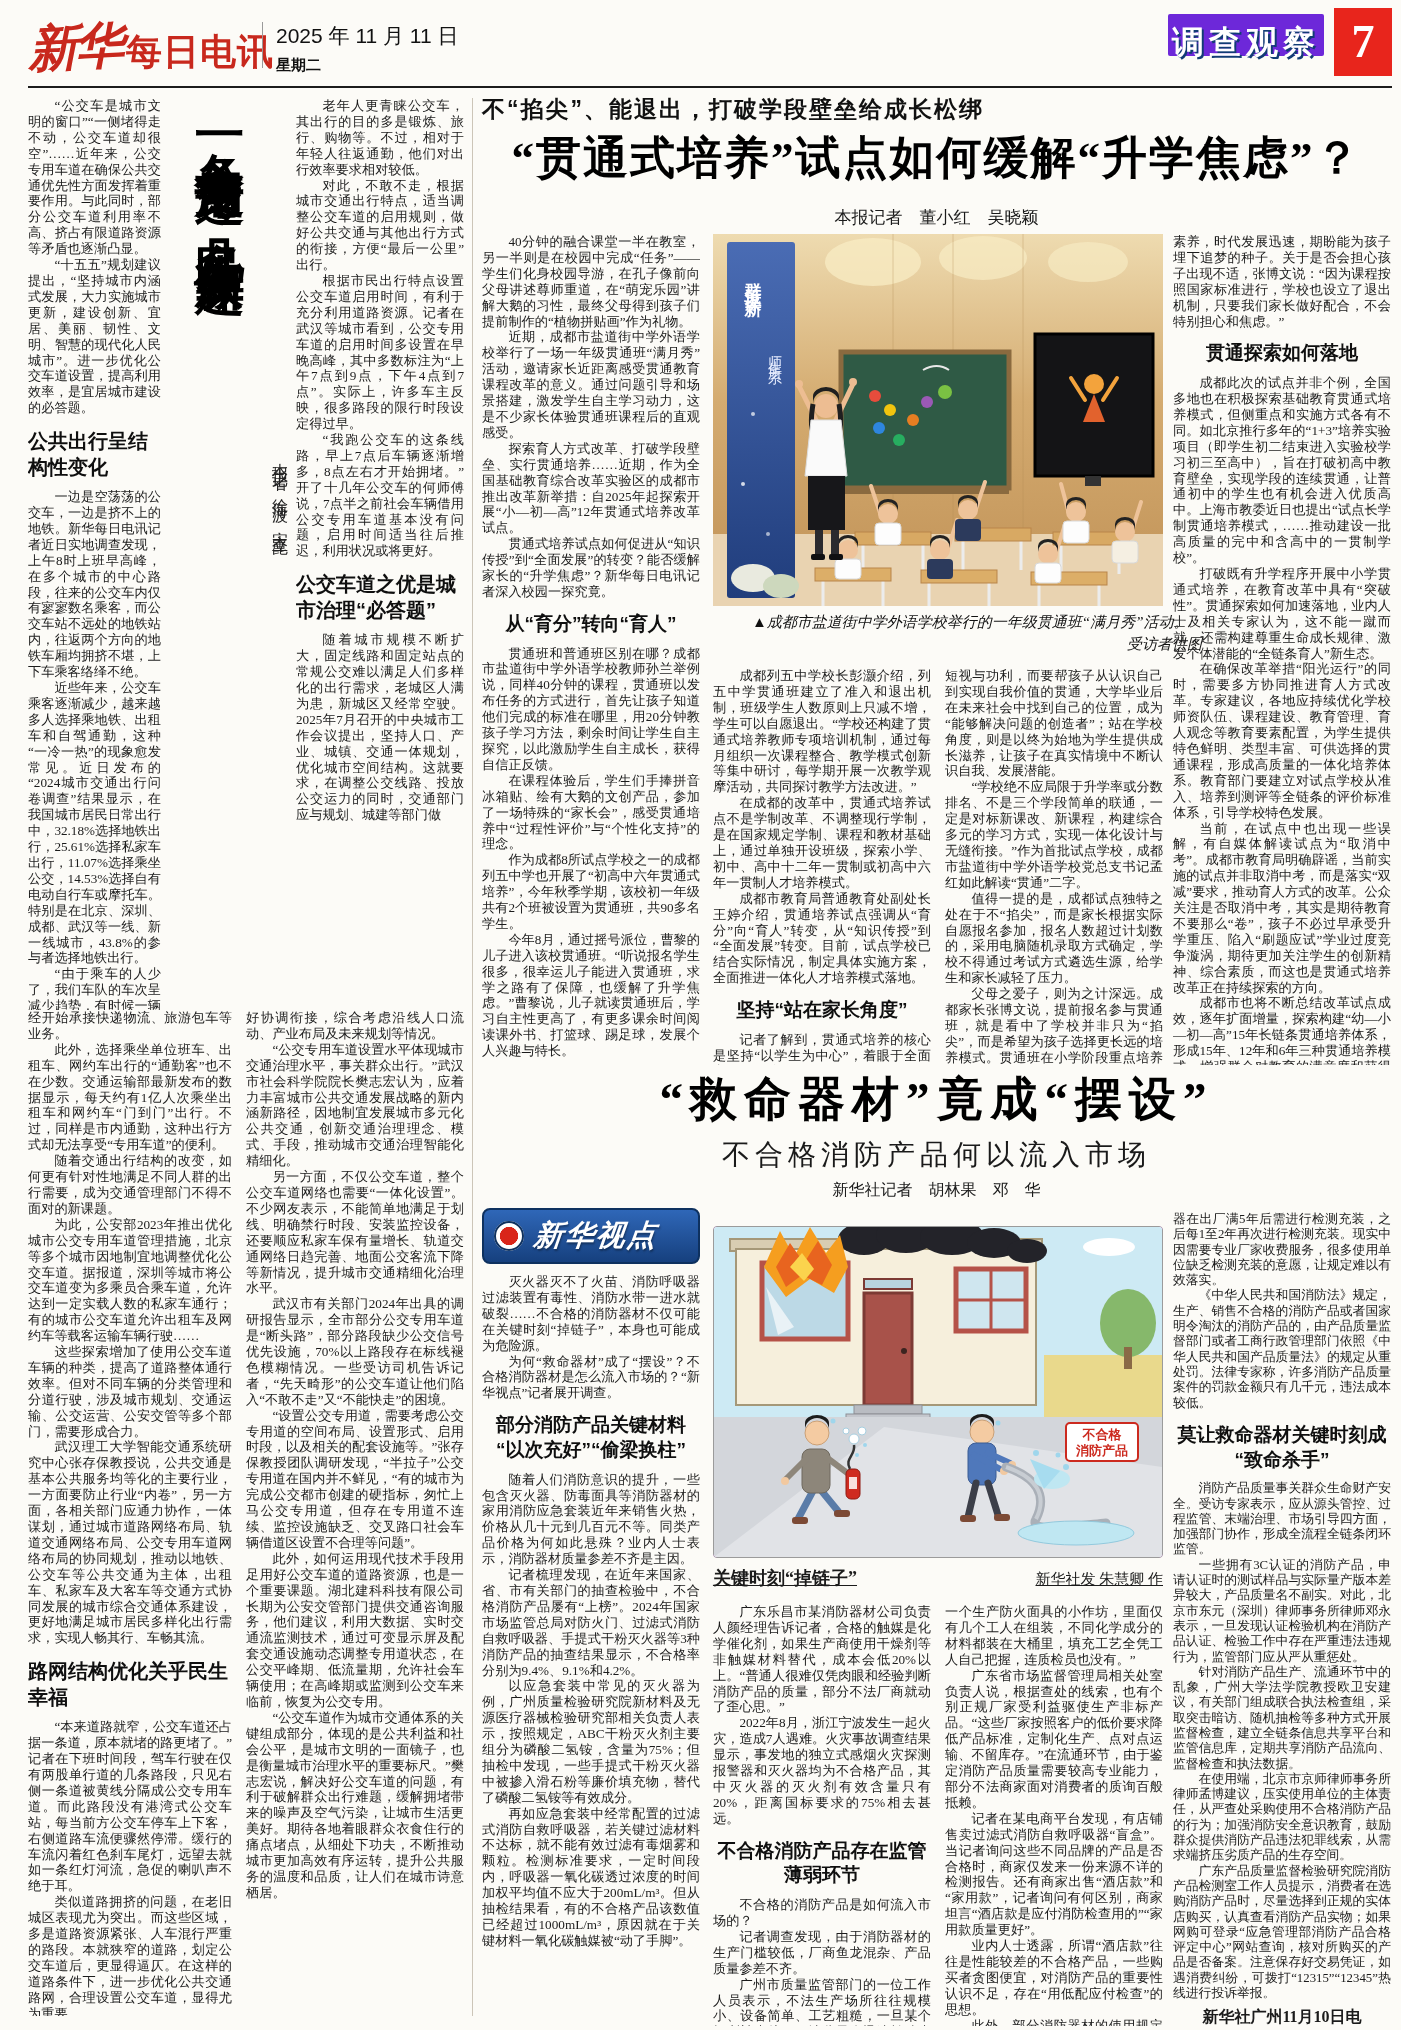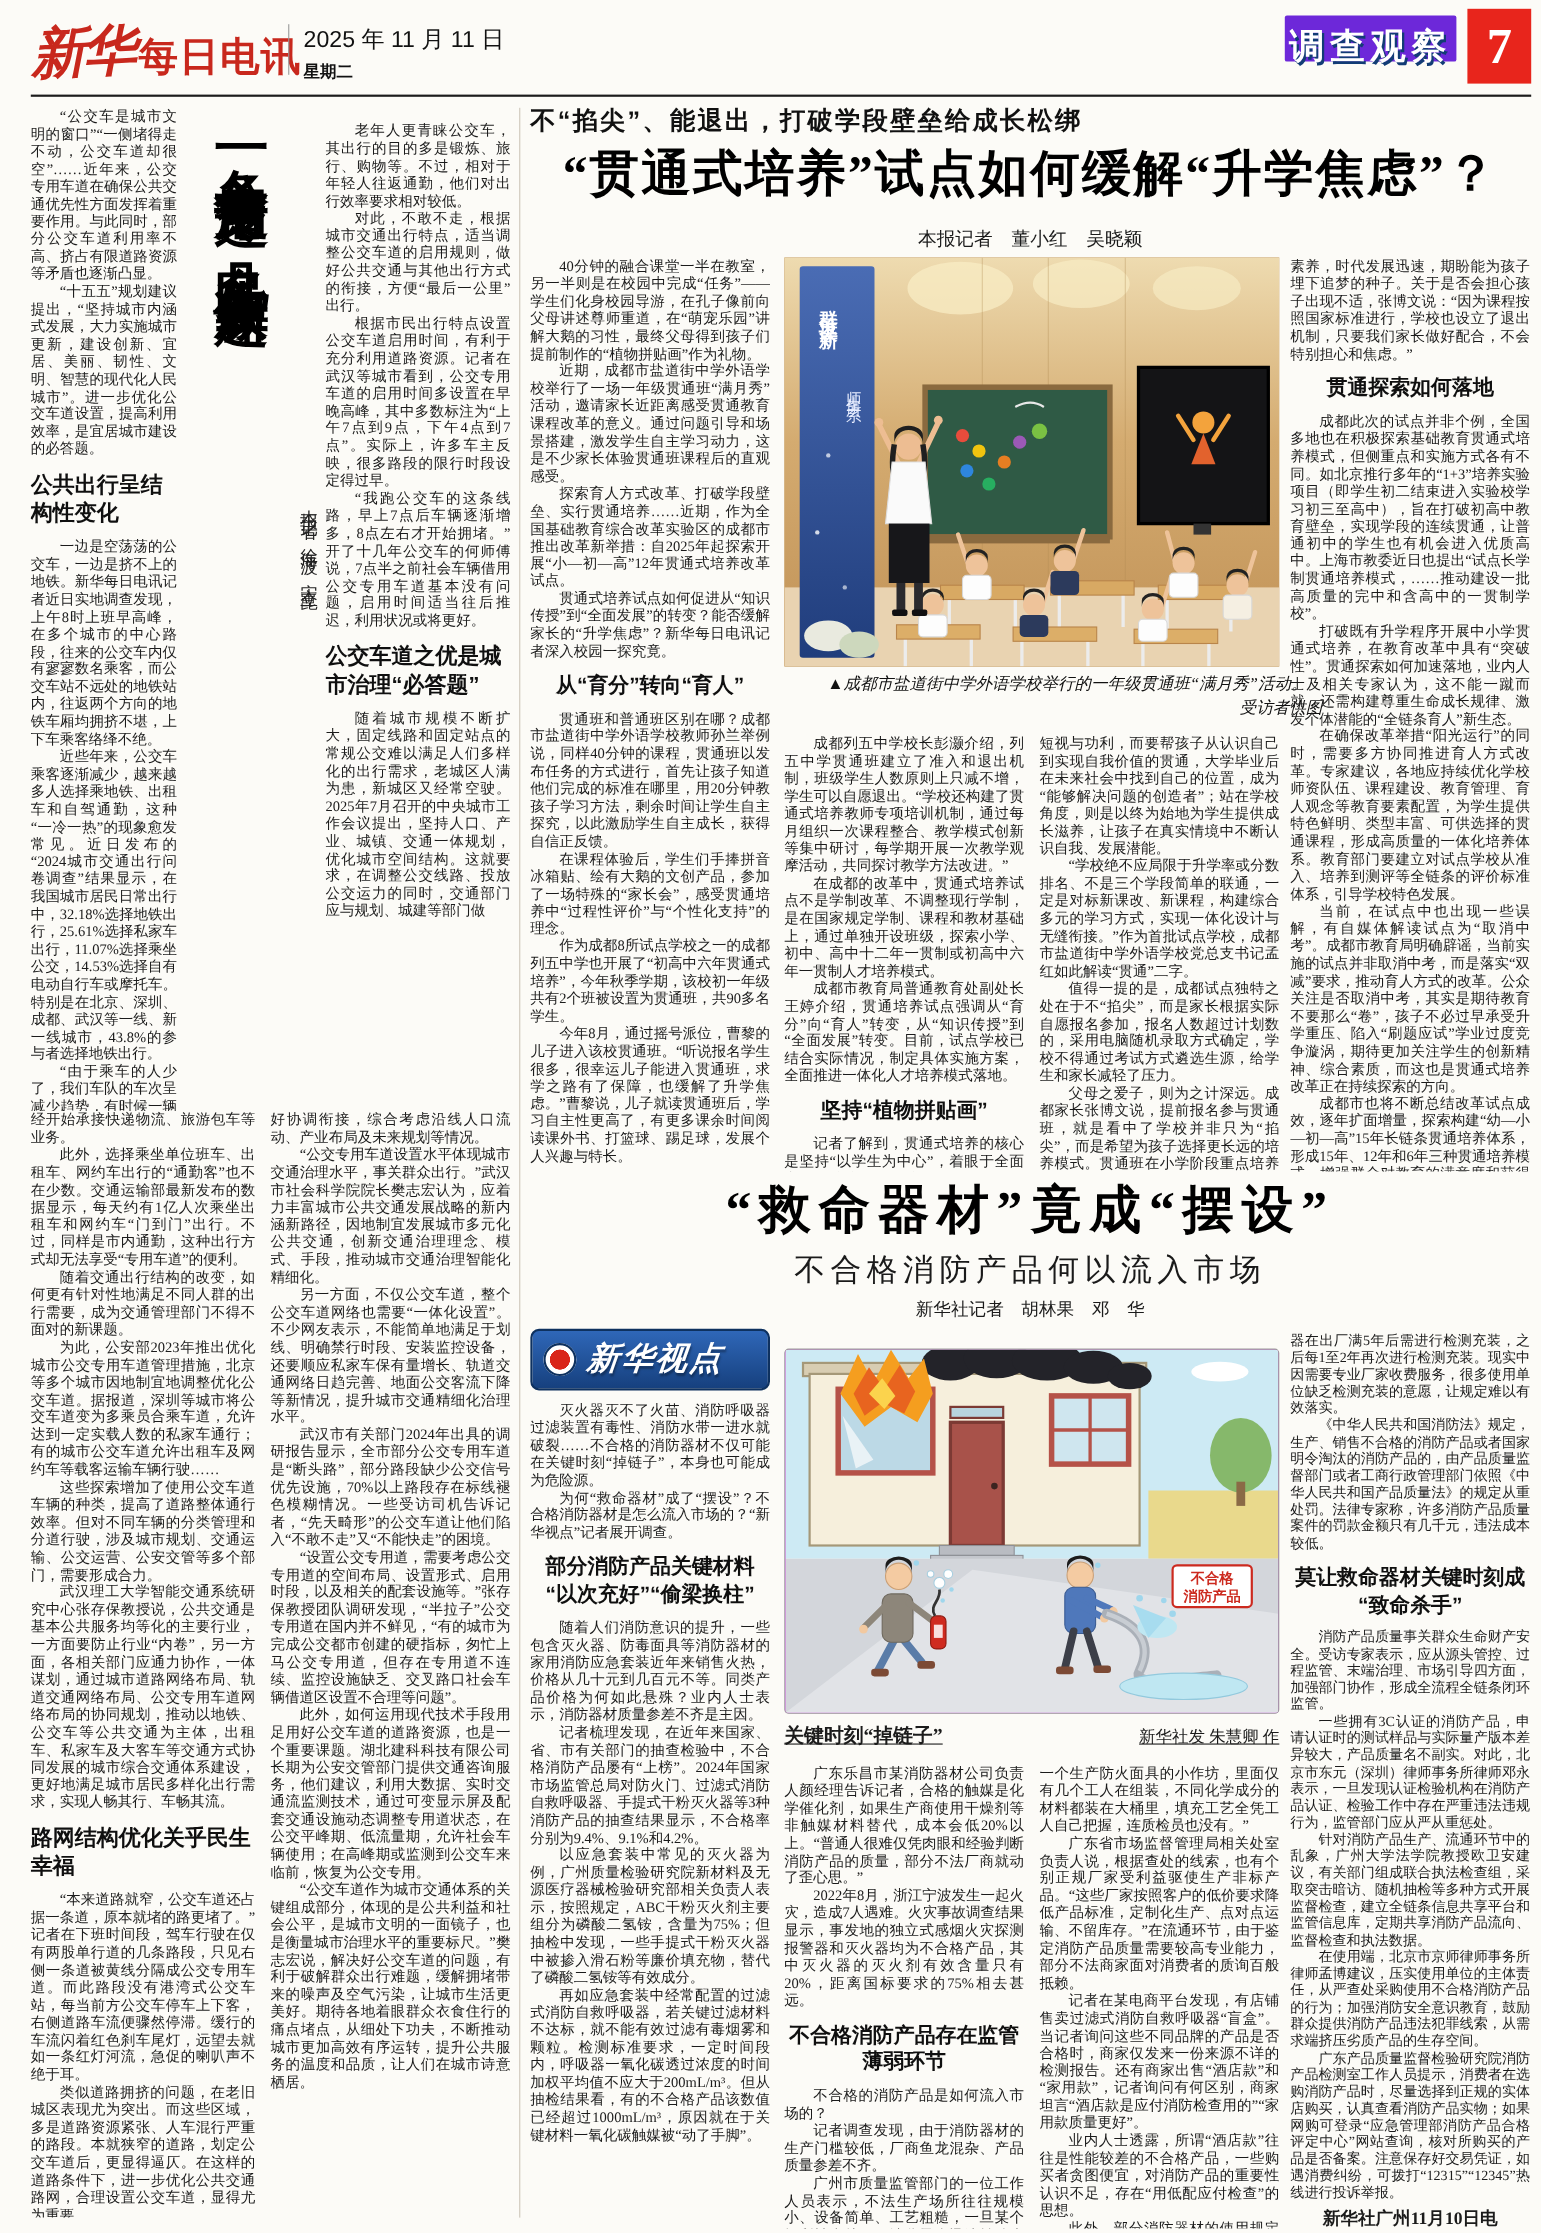--- a/index.html
+++ b/index.html
@@ -27,21 +27,21 @@
   .sub.left{text-align:left;font-size:20px;}
   
   .bus{position:absolute;left:28px;top:98px;width:436px;height:1918px;}
   .bus-top{position:absolute;left:0;top:0;width:436px;height:912px;}
   .bus-col1{left:0;top:0;width:133px;height:912px;}
   .bus-headline{position:absolute;left:138px;top:10px;width:88px;height:900px;
         writing-mode:vertical-rl;text-orientation:upright;
         font:900 50px "Liberation Serif",serif;letter-spacing:5px;color:#000;}
   .bus-byline{position:absolute;left:232px;top:352px;width:30px;height:560px;
         writing-mode:vertical-rl;text-orientation:upright;font:16px "Liberation Serif",serif;letter-spacing:4px;color:#222;}
-  .bus-col2{left:268px;top:0;width:168px;height:912px;margin-top:13px;}
+  .bus-col2{left:268px;top:0;width:168px;height:912px;}
   .bus-bottom{position:absolute;left:0;top:912px;width:436px;height:1006px;display:flex;gap:14px;}
   .bus-colA{width:204px;height:1006px;overflow:hidden;}
   .bus-colB{width:218px;height:1006px;overflow:hidden;}
   .v-divider{position:absolute;left:472px;top:98px;width:1px;height:1918px;background:#ccc5b8;}
   
   .edu{position:absolute;left:482px;top:94px;width:909px;height:970px;}
   .edu-kicker{position:absolute;left:0;top:0;width:909px;
         font:700 23px "Liberation Sans",sans-serif;color:#111;letter-spacing:2px;}
   .edu-headline{position:absolute;left:0;top:34px;width:909px;text-align:center;
         font:900 45px "Liberation Serif",serif;color:#000;letter-spacing:2px;}
@@ -300,21 +300,21 @@
       </div>
       <div class="photo-cap">
         <div>▲成都市盐道街中学外语学校举行的一年级贯通班“满月秀”活动。</div>
         <div class="photo-credit">受访者供图</div>
       </div>
 
       <div class="col edu-col2">
         <p class="p">成都列五中学校长彭灏介绍，列五中学贯通班建立了准入和退出机制，班级学生人数原则上只减不增，学生可以自愿退出。“学校还构建了贯通式培养教师专项培训机制，通过每月组织一次课程整合、教学模式创新等集中研讨，每学期开展一次教学观摩活动，共同探讨教学方法改进。”</p>
         <p class="p">在成都的改革中，贯通式培养试点不是学制改革、不调整现行学制，是在国家规定学制、课程和教材基础上，通过单独开设班级，探索小学、初中、高中十二年一贯制或初高中六年一贯制人才培养模式。</p>
         <p class="p">成都市教育局普通教育处副处长王婷介绍，贯通培养试点强调从“育分”向“育人”转变，从“知识传授”到“全面发展”转变。目前，试点学校已结合实际情况，制定具体实施方案，全面推进一体化人才培养模式落地。</p>
-        <div class="sub">坚持“植物拼贴画”</div>
+        <div class="sub">坚持“站在家长角度”</div>
         <p class="p">记者了解到，贯通式培养的核心是坚持“以学生为中心”，着眼于全面育人、关注每一个孩子的成长，让学生“做最好的自己”。站在家长角度，贯通培养不是</p>
       </div>
       <div class="col edu-col3">
         <p class="p noind">短视与功利，而要帮孩子从认识自己到实现自我价值的贯通，大学毕业后在未来社会中找到自己的位置，成为“能够解决问题的创造者”；站在学校角度，则是以终为始地为学生提供成长滋养，让孩子在真实情境中不断认识自我、发展潜能。</p>
         <p class="p">“学校绝不应局限于升学率或分数排名、不是三个学段简单的联通，一定是对标新课改、新课程，构建综合多元的学习方式，实现一体化设计与无缝衔接。”作为首批试点学校，成都市盐道街中学外语学校党总支书记孟红如此解读“贯通”二字。</p>
         <p class="p">值得一提的是，成都试点独特之处在于不“掐尖”，而是家长根据实际自愿报名参加，报名人数超过计划数的，采用电脑随机录取方式确定，学校不得通过考试方式遴选生源，给学生和家长减轻了压力。</p>
         <p class="p">父母之爱子，则为之计深远。成都家长张博文说，提前报名参与贯通班，就是看中了学校并非只为“掐尖”，而是希望为孩子选择更长远的培养模式。贯通班在小学阶段重点培养学习能力、情感能力和实践能力，初中阶段重点培养人文素养、创新素养和科学</p>
       </div>
       <div class="col edu-col4">
         <p class="p noind">素养，时代发展迅速，期盼能为孩子埋下追梦的种子。关于是否会担心孩子出现不适，张博文说：“因为课程按照国家标准进行，学校也设立了退出机制，只要我们家长做好配合，不会特别担心和焦虑。”</p>

